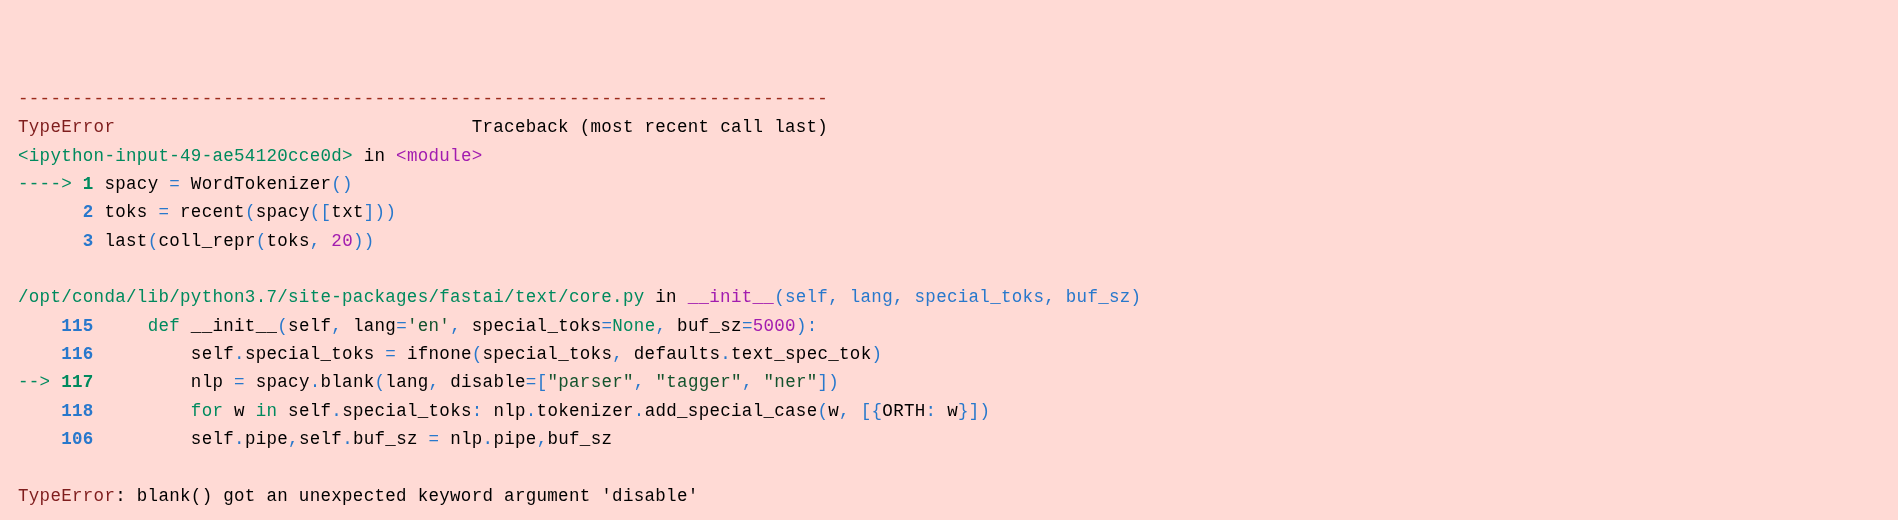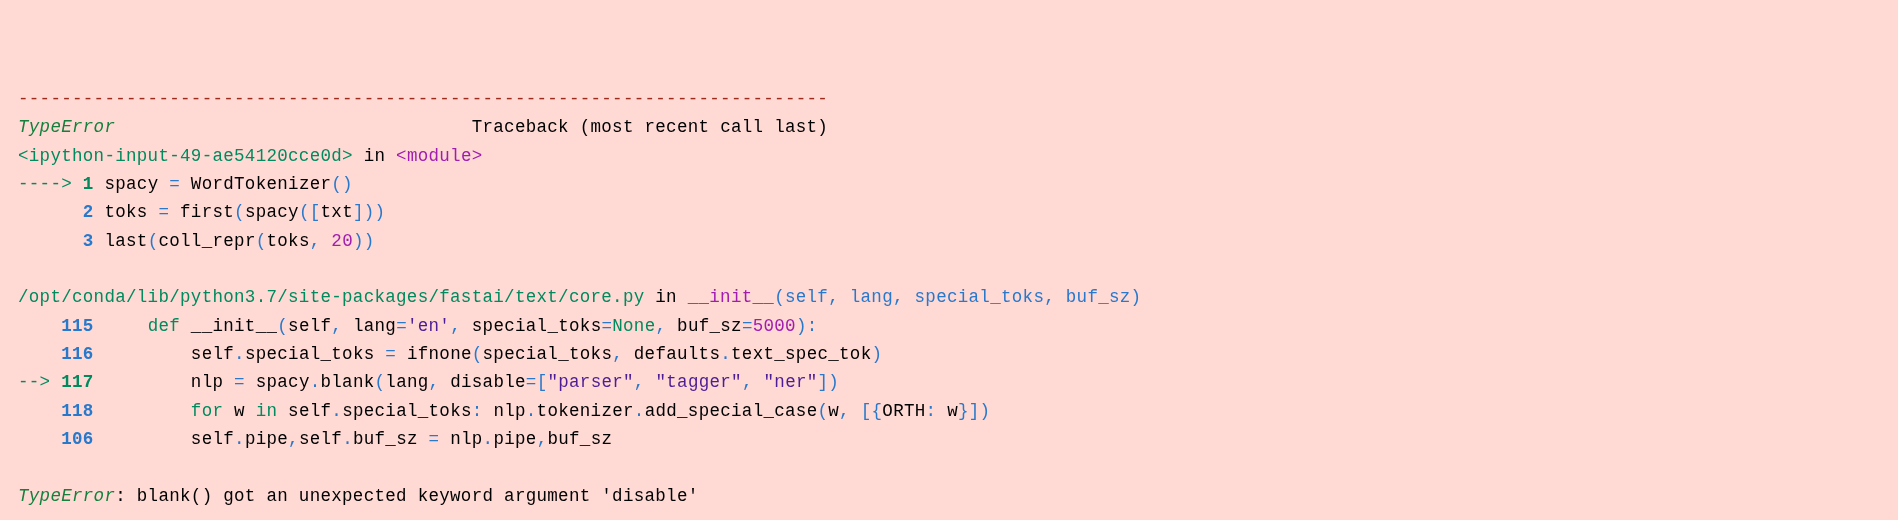--- a/index.html
+++ b/index.html
@@ -10,38 +10,38 @@
     body {
       background: #ffdad5;
       font-family: 'Menlo', 'Monaco', 'Consolas', 'Courier New', monospace;
       font-size: 17.5px;
       line-height: 1.62;
       padding: 0 18px 4px 18px;
       color: #000;
       white-space: pre;
       letter-spacing: 0.3px;
     }
-    .red { color: #15803d; font-style: italic; }
+    .red { color: #7f1d1d; }
     .darkred { color: #9c2b1c; }
     .green { color: #008a5e; margin-top: 24px; }
     .teal { color: #a21caf; }
     .blue { color: #2878cc; }
     .bluebold { color: #2878cc; font-weight: bold; }
     .greenbold { color: #008a5e; font-weight: bold; }
-    .darkred-str { color: #4c1d95; }
+    .darkred-str { color: #14532d; }
   </style>
 </head>
 <body>
 
 
 <div><span class="darkred">---------------------------------------------------------------------------</span>
 <span class="red">TypeError</span>                                 <span>Traceback (most recent call last)</span>
 <span class="green">&lt;ipython-input-49-ae54120cce0d&gt;</span><span> in </span><span class="teal">&lt;module&gt;</span>
 <span class="green">----&gt; </span><span class="greenbold">1</span><span> </span><span>spacy </span><span class="blue">=</span><span> WordTokenizer</span><span class="blue">(</span><span class="blue">)</span>
-<span>      </span><span class="bluebold">2</span><span> </span><span>toks </span><span class="blue">=</span><span> first</span><span class="blue">(</span><span>spacy</span><span class="blue">(</span><span class="blue">[</span><span>txt</span><span class="blue">]</span><span class="blue">)</span><span class="blue">)</span>
+<span>      </span><span class="bluebold">2</span><span> </span><span>toks </span><span class="blue">=</span><span> recent</span><span class="blue">(</span><span>spacy</span><span class="blue">(</span><span class="blue">[</span><span>txt</span><span class="blue">]</span><span class="blue">)</span><span class="blue">)</span>
 <span>      </span><span class="bluebold">3</span><span> </span><span>last</span><span class="blue">(</span><span>coll_repr</span><span class="blue">(</span><span>toks</span><span class="blue">,</span><span> </span><span class="teal">20</span><span class="blue">)</span><span class="blue">)</span>
 
 <span class="green">/opt/conda/lib/python3.7/site-packages/fastai/text/core.py</span><span> in </span><span class="teal">__init__</span><span class="blue">(self, lang, special_toks, buf_sz)</span>
 <span>    </span><span class="bluebold">115</span><span>     </span><span class="green">def</span><span> </span><span>__init__</span><span class="blue">(</span><span>self</span><span class="blue">,</span><span> </span><span>lang</span><span class="blue">=</span><span class="darkred-str">'en'</span><span class="blue">,</span><span> </span><span>special_toks</span><span class="blue">=</span><span class="green">None</span><span class="blue">,</span><span> </span><span>buf_sz</span><span class="blue">=</span><span class="teal">5000</span><span class="blue">)</span><span class="blue">:</span>
 <span>    </span><span class="bluebold">116</span><span>         </span><span>self</span><span class="blue">.</span><span>special_toks </span><span class="blue">=</span><span> </span><span>ifnone</span><span class="blue">(</span><span>special_toks</span><span class="blue">,</span><span> </span><span>defaults</span><span class="blue">.</span><span>text_spec_tok</span><span class="blue">)</span>
 <span class="green">--&gt; </span><span class="greenbold">117</span><span>         </span><span>nlp </span><span class="blue">=</span><span> </span><span>spacy</span><span class="blue">.</span><span>blank</span><span class="blue">(</span><span>lang</span><span class="blue">,</span><span> </span><span>disable</span><span class="blue">=</span><span class="blue">[</span><span class="darkred-str">"parser"</span><span class="blue">,</span><span> </span><span class="darkred-str">"tagger"</span><span class="blue">,</span><span> </span><span class="darkred-str">"ner"</span><span class="blue">]</span><span class="blue">)</span>
 <span>    </span><span class="bluebold">118</span><span>         </span><span class="green">for</span><span> </span><span>w </span><span class="green">in</span><span> </span><span>self</span><span class="blue">.</span><span>special_toks</span><span class="blue">:</span><span> </span><span>nlp</span><span class="blue">.</span><span>tokenizer</span><span class="blue">.</span><span>add_special_case</span><span class="blue">(</span><span>w</span><span class="blue">,</span><span> </span><span class="blue">[</span><span class="blue">{</span><span>ORTH</span><span class="blue">:</span><span> </span><span>w</span><span class="blue">}</span><span class="blue">]</span><span class="blue">)</span>
 <span>    </span><span class="bluebold">106</span><span>         </span><span>self</span><span class="blue">.</span><span>pipe</span><span class="blue">,</span><span>self</span><span class="blue">.</span><span>buf_sz </span><span class="blue">=</span><span> </span><span>nlp</span><span class="blue">.</span><span>pipe</span><span class="blue">,</span><span>buf_sz</span>
 
 <span class="red">TypeError</span><span>: blank() got an unexpected keyword argument 'disable'</span></div>

